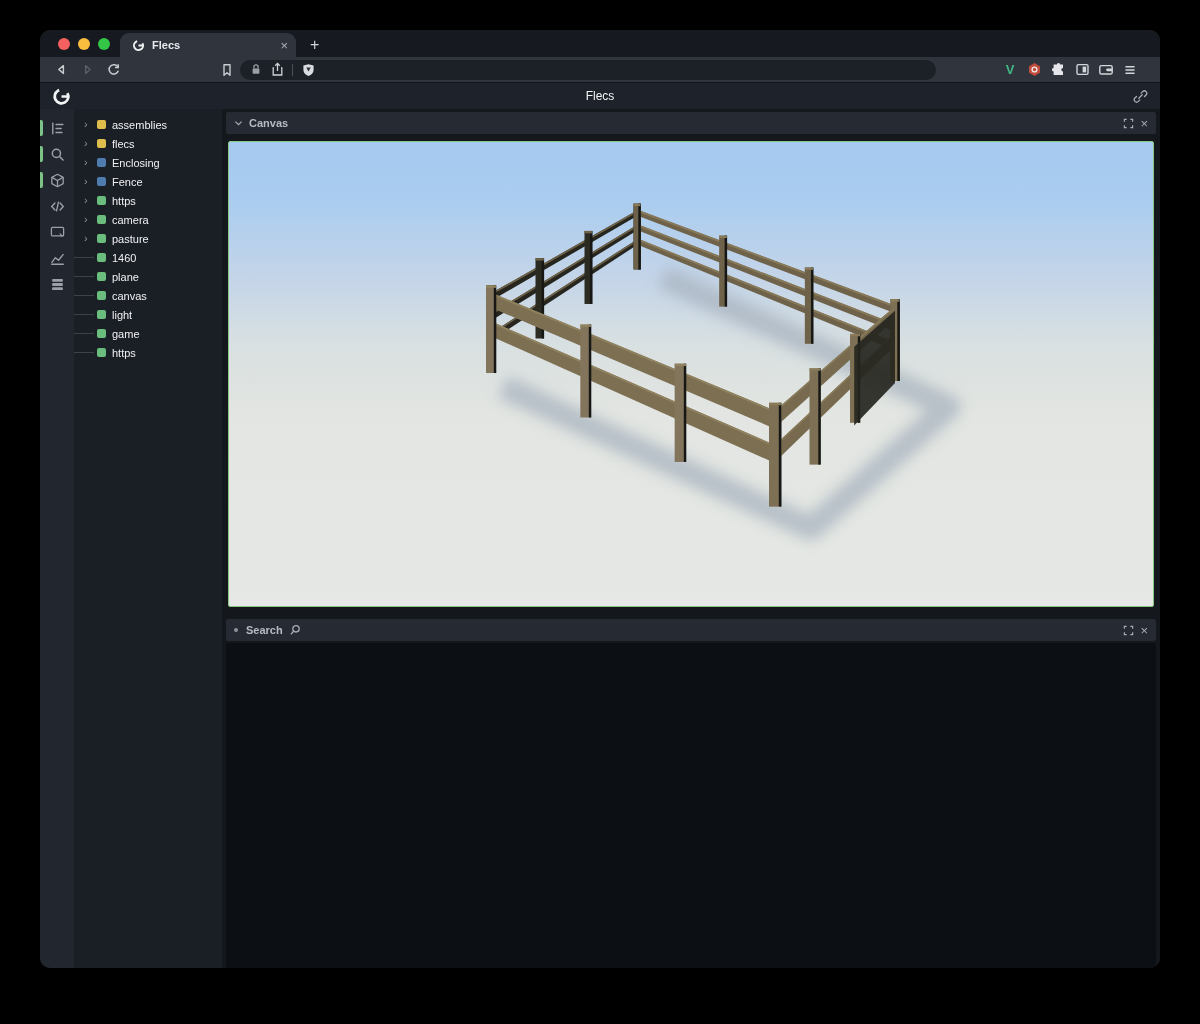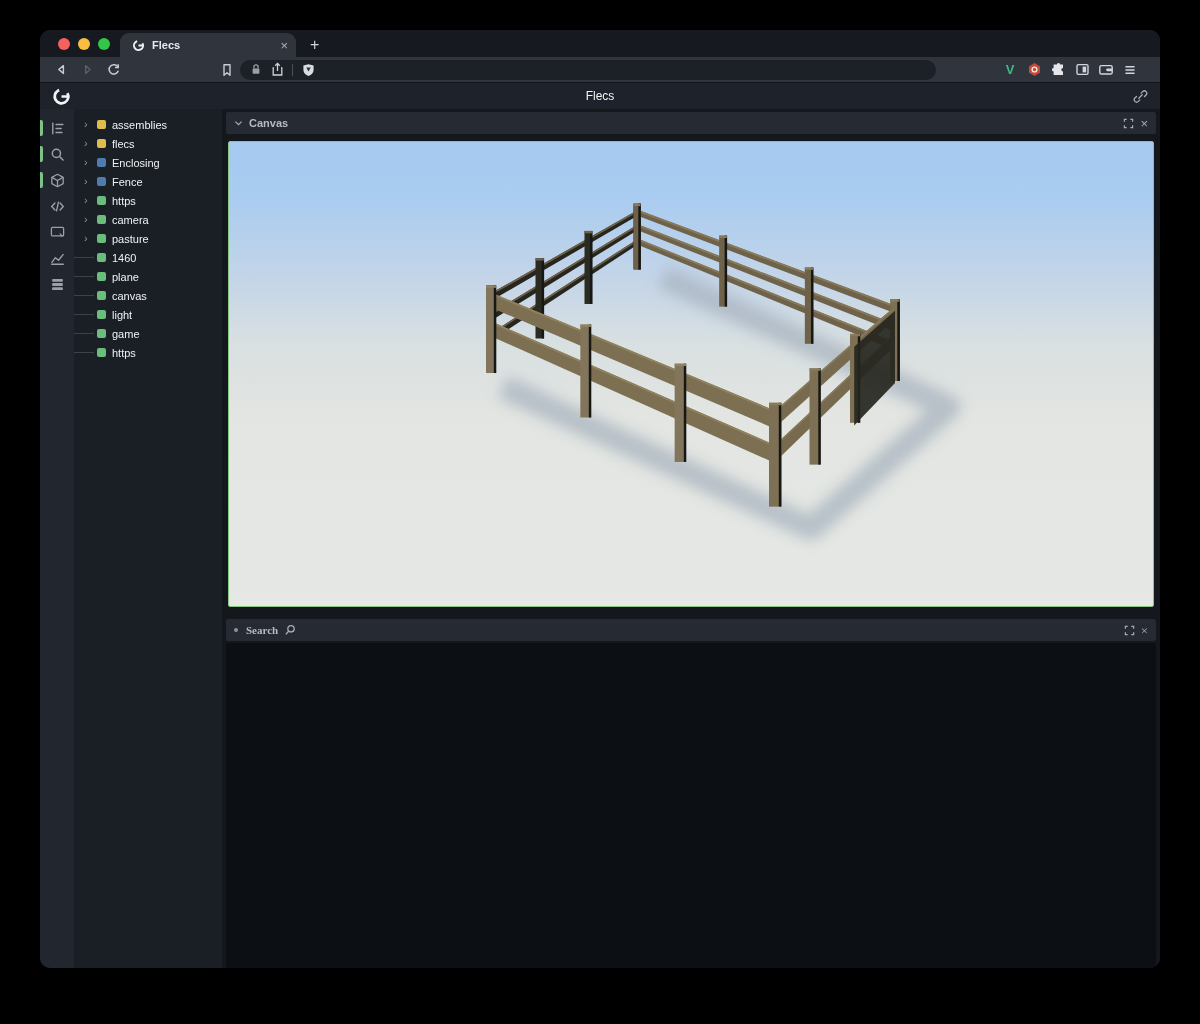--- a/index.html
+++ b/index.html
@@ -53,21 +53,21 @@
     padding:0 8px; gap:6px; color:#b6bac2; flex:none; }
   .phead .ptitle { font-size:11px; font-weight:700; }
   .phead .sp { flex:1; }
   .phead .hbtn { display:flex; align-items:center; color:#a7acb5; }
   .phead .px { font-size:13px; line-height:1; color:#a7acb5; }
   .pdot { width:4px; height:4px; border-radius:50%; background:#8e939c; margin-right:2px; }
   .viewport { margin:7px 2px 0; height:466px; border-radius:2px; position:relative; flex:none;
     border:1.5px solid #86c784; overflow:hidden;
     background:linear-gradient(180deg,#a6caf0 0%,#a9ccf0 12%,#c2d4e9 28%,#d9e0e1 44%,#e2e5e1 58%,#e5e8e4 100%); }
   .viewport svg { position:absolute; inset:0; width:100%; height:100%; display:block; }
-  .searchhead { margin-top:12px;font-family:Liberation Serif, serif; }
+  .searchhead { margin-top:12px; }
   .searchbody { flex:1; margin-top:2px; background:#0c0f13; border-radius:2px 2px 0 0; }
 
   svg.ic { display:block; }
 </style>
 </head>
 <body>
 
 <div class="window">
 
   <div class="tabbar">

